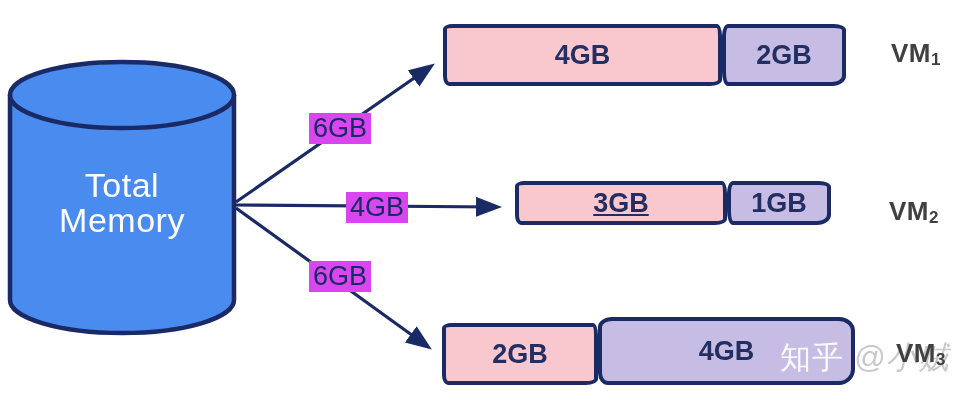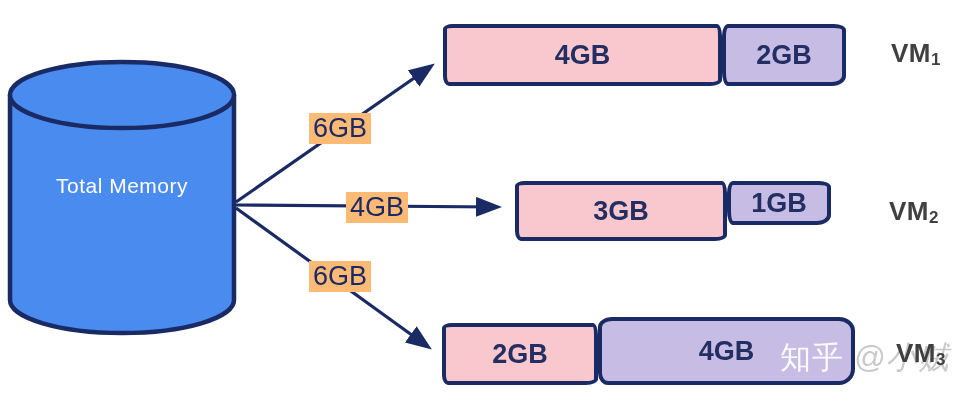--- a/index.html
+++ b/index.html
@@ -4,46 +4,46 @@
 <style>
   html,body{margin:0;padding:0;background:#fff;}
   .stage{
     position:relative;width:973px;height:402px;background:#ffffff;
     font-family:"Liberation Sans",sans-serif;overflow:hidden;
   }
   .layer{position:absolute;left:0;top:0;width:973px;height:402px;}
   
   .cyl-label{
     position:absolute;left:18px;top:168px;width:208px;
-    text-align:center;color:#ffffff;font-size:21px;line-height:35px;
+    text-align:center;color:#ffffff;font-size:34px;line-height:35px;
     letter-spacing:.5px;z-index:2;
   }
   
   .arrow-label{
     position:absolute;color:#1b2a64;font-size:27px;
-    background:#fdba74;padding:0 4px;z-index:2;white-space:nowrap;
+    background:#d946ef;padding:0 4px;z-index:2;white-space:nowrap;
   }
   .al-1{left:309px;top:113px;}
   .al-2{left:346px;top:192px;}
   .al-3{left:309px;top:261px;}
   
   .vm-bar{position:absolute;display:flex;align-items:flex-start;z-index:1;}
   .bar-1{left:443px;top:24px;}
   .bar-2{left:515px;top:181px;}
   .bar-3{left:442px;top:317px;}
   .seg{
     box-sizing:border-box;border:4px solid #1a2a64;
     display:flex;align-items:center;justify-content:center;
     font-weight:700;font-size:27px;color:#232e63;
   }
   .seg.pink{background:#f9c8ce;border-radius:10px 5px 12px 6px / 5px 12px 6px 10px;}
   .seg.purple{background:#c6bce4;border-radius:6px 12px 14px 6px / 12px 6px 10px 14px;}
   .bar-1 .s0{width:279px;height:62px;}
   .bar-1 .s1{width:124px;height:62px;}
-  .bar-2 .s0{width:212px;height:60px;}
+  .bar-2 .s0{width:212px;height:44px;text-decoration:underline;}
   .bar-2 .s1{width:104px;height:44px;}
   .bar-3 .s0{width:156px;height:62px;margin-top:6px;}
   .bar-3 .s1{width:257px;height:68px;border-radius:14px 16px 16px 10px / 10px 14px 16px 12px;}
   
   .vm-name{
     position:absolute;color:#404040;font-weight:700;font-size:26px;
     letter-spacing:.5px;z-index:3;white-space:nowrap;
   }
   .vm-name .sub{font-size:17px;position:relative;top:3px;font-weight:700;}
   .vmn-1{left:891px;top:38px;}

